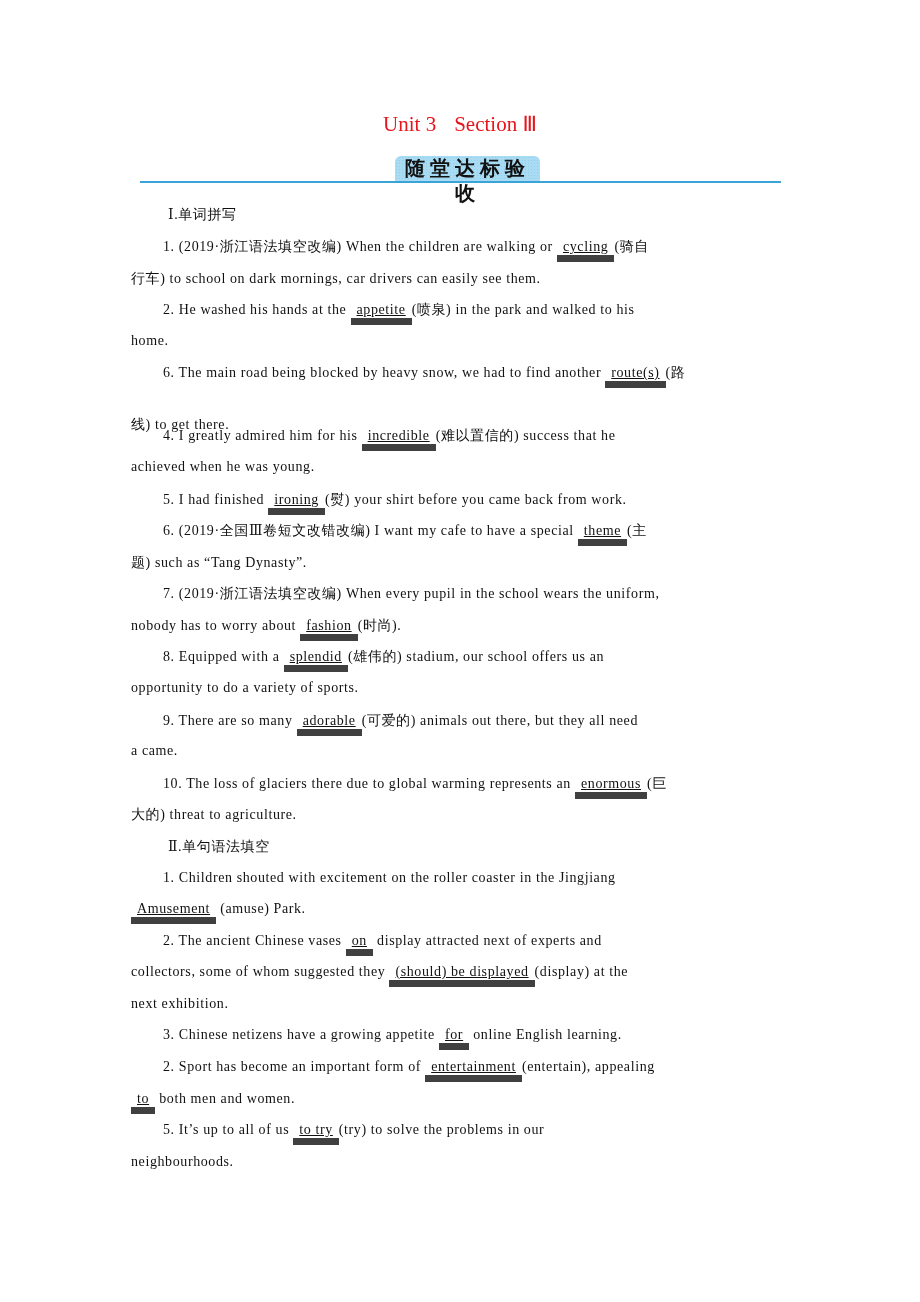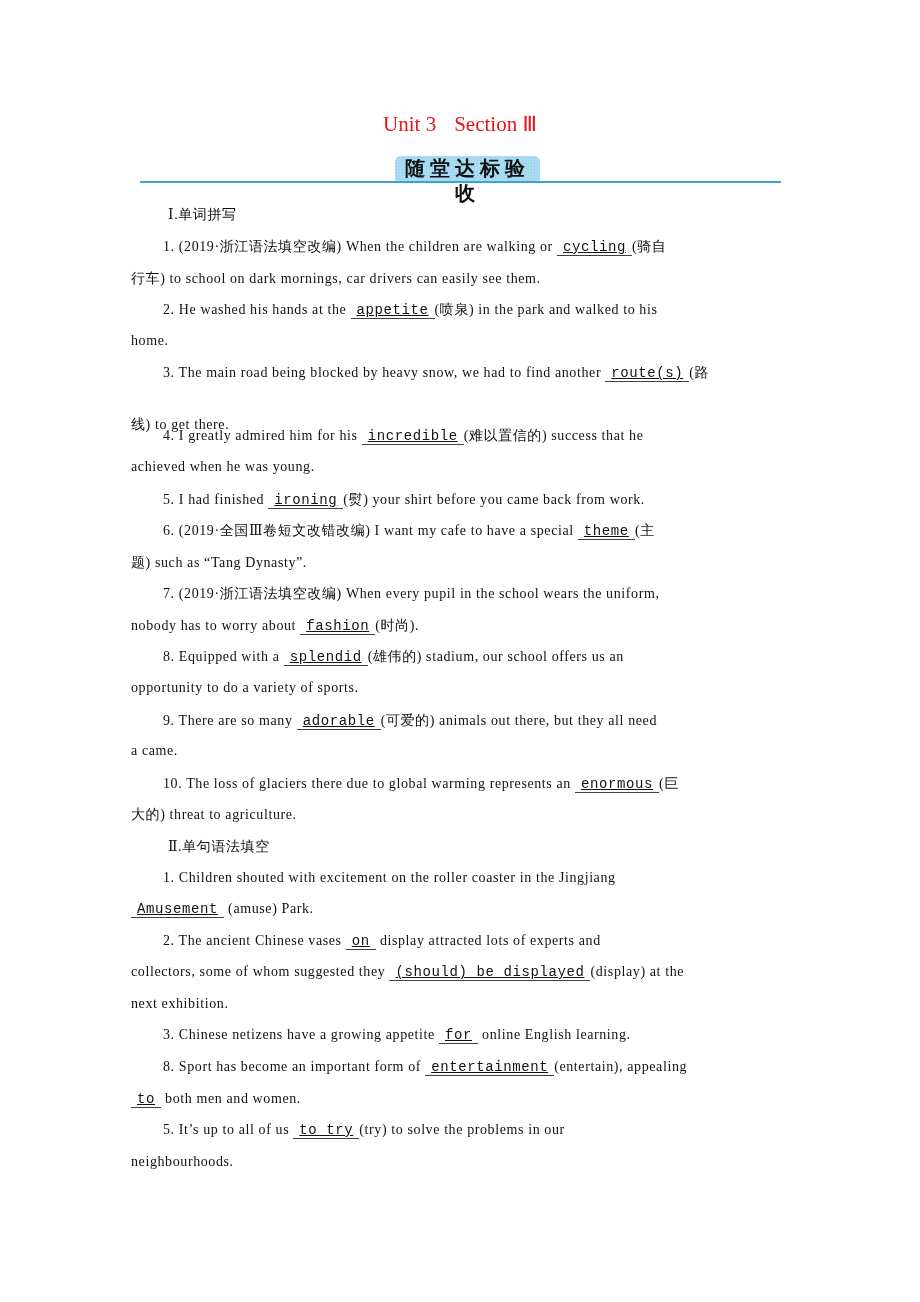--- a/index.html
+++ b/index.html
@@ -12,43 +12,43 @@
   .banner-wrap { position:absolute; top:156px; left:140px; width:641px; height:28px; }
   .banner-line { position:absolute; left:0; right:0; bottom:1px; height:2px; background:#3aa3d8; }
   .banner { position:absolute; left:247px; top:0; width:145px; height:25px;
             background:#a9dcf3; border-radius:6px 6px 0 0;
             background-image:radial-gradient(#8fd0ee 1px, transparent 1px); background-size:3px 3px;
             text-align:center; font-family:"DejaVu Sans",sans-serif; font-weight:bold;
             font-size:20px; line-height:25px; letter-spacing:5px; color:#111;margin-left:8px; }
   .line { position:absolute; left:131px; font-size:14px; white-space:nowrap;
           font-family:"Liberation Serif","DejaVu Serif",serif; letter-spacing:0.6px; }
   .ind { left:163px; }
-  .blank { display:inline-block; text-align:center; border-bottom:1px solid #404040;
-           padding:0 6px;font-family:Liberation Mono, monospace; }
+  .blank { display:inline-block; text-align:center; border-bottom:7px solid #404040;
+           padding:0 6px; }
   .blank span { text-decoration:underline; text-decoration-color:#111; }
 </style>
 </head>
 <body>
 
 <div class="title"><span>Unit 3</span><span class="sp"></span><span>Section Ⅲ</span></div>
 
 <div class="banner-wrap">
   <div class="banner-line"></div>
   <div class="banner">随堂达标验收</div>
 </div>
 
 <div class="line ind" style="top:206px;left:168px">Ⅰ.单词拼写</div>
 
 <div class="line ind" style="top:238px"><span>1. (2019·浙江语法填空改编) When the children are walking or </span><span class="blank"><span>cycling</span></span><span>(骑自</span></div>
 <div class="line" style="top:270px">行车) to school on dark mornings, car drivers can easily see them.</div>
 
 <div class="line ind" style="top:301px"><span>2. He washed his hands at the </span><span class="blank"><span>appetite</span></span><span>(喷泉) in the park and walked to his</span></div>
 <div class="line" style="top:333px">home.</div>
 
-<div class="line ind" style="top:364px"><span>3. The main road being blocked by heavy snow, we had to find another </span><span class="blank"><span>route(s)</span></span><span>(路</span></div>
+<div class="line ind" style="top:364px"><span>6. The main road being blocked by heavy snow, we had to find another </span><span class="blank"><span>route(s)</span></span><span>(路</span></div>
 <div class="line" style="top:416px">线) to get there.</div>
 
 <div class="line ind" style="top:427px"><span>4. I greatly admired him for his </span><span class="blank"><span>incredible</span></span><span>(难以置信的) success that he</span></div>
 <div class="line" style="top:459px">achieved when he was young.</div>
 
 <div class="line ind" style="top:491px"><span>5. I had finished </span><span class="blank"><span>ironing</span></span><span>(熨) your shirt before you came back from work.</span></div>
 
 <div class="line ind" style="top:522px"><span>6. (2019·全国Ⅲ卷短文改错改编) I want my cafe to have a special </span><span class="blank"><span>theme</span></span><span>(主</span></div>
 <div class="line" style="top:554px">题) such as “Tang Dynasty”.</div>
 
@@ -62,23 +62,23 @@
 <div class="line" style="top:743px">a came.</div>
 
 <div class="line ind" style="top:775px"><span>10. The loss of glaciers there due to global warming represents an </span><span class="blank"><span>enormous</span></span><span>(巨</span></div>
 <div class="line" style="top:806px">大的) threat to agriculture.</div>
 
 <div class="line ind" style="top:838px;left:168px">Ⅱ.单句语法填空</div>
 
 <div class="line ind" style="top:870px">1. Children shouted with excitement on the roller coaster in the Jingjiang</div>
 <div class="line" style="top:901px"><span class="blank"><span>Amusement</span></span><span> (amuse) Park.</span></div>
 
-<div class="line ind" style="top:933px"><span>2. The ancient Chinese vases </span><span class="blank"><span>on</span></span><span> display attracted lots of experts and</span></div>
+<div class="line ind" style="top:933px"><span>2. The ancient Chinese vases </span><span class="blank"><span>on</span></span><span> display attracted next of experts and</span></div>
 <div class="line" style="top:964px"><span>collectors, some of whom suggested they </span><span class="blank"><span>(should) be displayed</span></span><span>(display) at the</span></div>
 <div class="line" style="top:996px">next exhibition.</div>
 
 <div class="line ind" style="top:1027px"><span>3. Chinese netizens have a growing appetite </span><span class="blank"><span>for</span></span><span> online English learning.</span></div>
 
-<div class="line ind" style="top:1059px"><span>8. Sport has become an important form of </span><span class="blank"><span>entertainment</span></span><span>(entertain), appealing</span></div>
+<div class="line ind" style="top:1059px"><span>2. Sport has become an important form of </span><span class="blank"><span>entertainment</span></span><span>(entertain), appealing</span></div>
 <div class="line" style="top:1091px"><span class="blank"><span>to</span></span><span> both men and women.</span></div>
 
 <div class="line ind" style="top:1122px"><span>5. It’s up to all of us </span><span class="blank"><span>to try</span></span><span>(try) to solve the problems in our</span></div>
 <div class="line" style="top:1154px">neighbourhoods.</div>
 
 </body></html>

